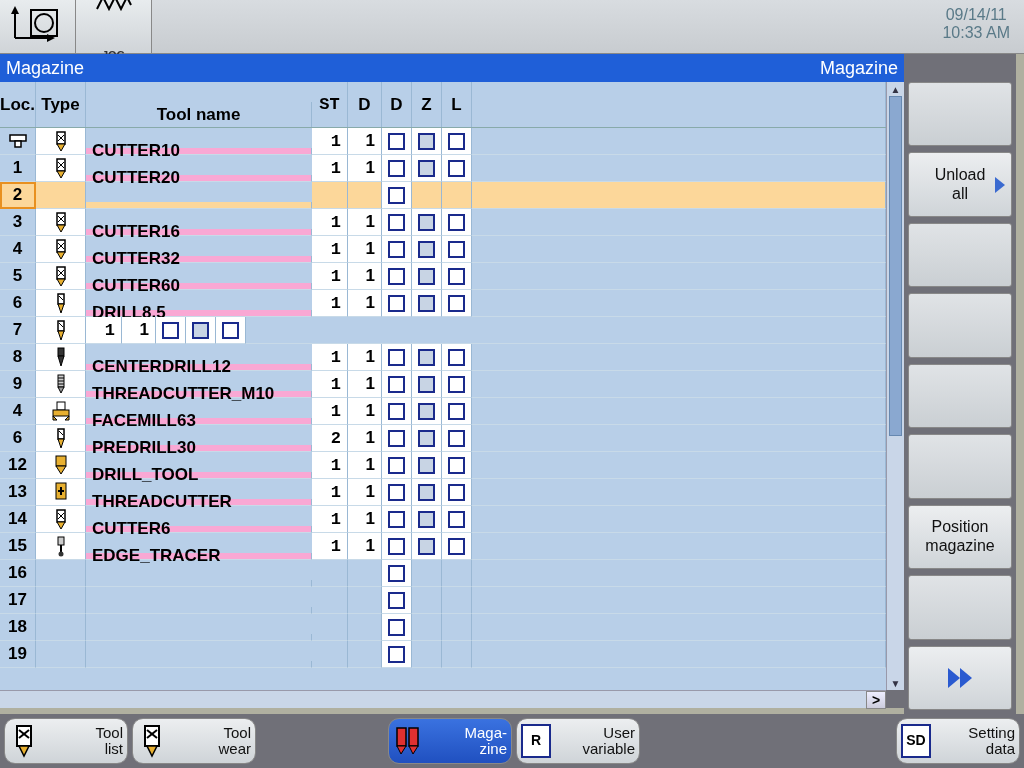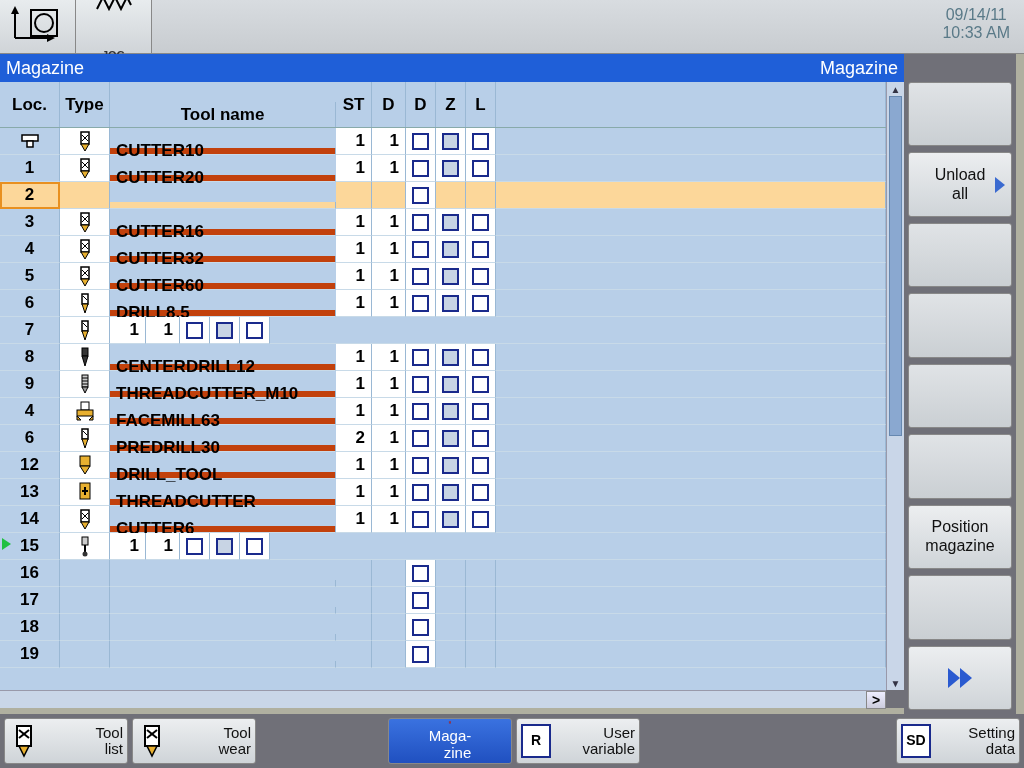--- a/index.html
+++ b/index.html
@@ -107,24 +107,24 @@
   background: #b8cfe8;
   border-bottom: 1px solid #8aa;
   font-weight: bold;
   font-size: 17px;
   color: #000;
 }
 .col-headers > div {
   display:flex; align-items:center; justify-content:center;
   border-right: 1px solid #9ab8d4;
 }
-.c-loc  { width: 60px; }
+.c-loc  { width: 36px; }
 .c-type { width: 50px; }
 .c-name { width: 226px; justify-content: center; margin-top: 20px;}
-.c-st   { width: 36px; }
+.c-st   { width: 36px; font-family: Liberation Mono, monospace; }
 .c-d1   { width: 34px; }
 .c-d2   { width: 30px; }
 .c-z    { width: 30px; }
 .c-l    { width: 30px; }
 .c-rest { flex:1; }
 
 .rows {
   flex:1;
   overflow:hidden;
   font-size: 17px;
@@ -135,21 +135,21 @@
   align-items: stretch;
 }
 .row > div {
   border-right: 1px solid #9ab8d4;
   border-bottom: 1px solid #c8dae8;
   display:flex;
   align-items:center;
 }
 .row .c-loc { justify-content:center; font-weight:bold; background:#b8cfe8;}
 .row .c-type { justify-content:center; background:#fff;}
-.row .c-name { justify-content:flex-start; padding-left:6px; font-weight:bold; background:#c2410c;}
+.row .c-name { justify-content:flex-start; padding-left:6px; font-weight:bold; background:#f9a8d4;}
 .row .c-st, .row .c-d1 { justify-content:flex-end; padding-right:6px; font-weight:bold; background:#fff;}
 .row .c-d2, .row .c-z, .row .c-l { justify-content:center; background:#fff;}
 .row .c-rest { background:#b8cfe8; }
 
 .row.empty .c-type, .row.empty .c-name, .row.empty .c-st,
 .row.empty .c-d1, .row.empty .c-z, .row.empty .c-l { background:#b8cfe8; }
 .row.empty .c-d2 { background:#fff; }
 
 .row.selected > div { background:#fcd79a !important; }
 .row.selected .c-loc { outline:2px solid #e89020; outline-offset:-2px;}
@@ -237,34 +237,33 @@
   background:#707078;
   display:flex;
   align-items:stretch;
   padding: 4px;
   gap:4px;
 }
 .softkey-h {
   width: 124px;
   background: linear-gradient(#eceef0,#cfd4d8);
   border:1px solid #888;
-  border-radius:3px;
+  border-radius:11px;
   display:flex;
   align-items:center;
   padding:2px 4px;
   font-size:15px;
   color:#111;
   line-height:1.1;
   gap:4px;
 }
 .softkey-h .sk-label { text-align:right; flex:1; }
 .softkey-h.active {
   background: linear-gradient(#3a72e0,#2050c0);
   color:#fff;
-  flex-direction:column;
 }
 .softkey-h .sk-icon {
   width:30px; height:34px;
   display:flex; align-items:center; justify-content:center;
   font-weight:bold; font-size:14px;
   border:2px solid #1a2a8c;
   background:#fff;
   color:#000;
 }
 .softkey-h.active .sk-icon { border-color:#0a1a6c; }
@@ -672,20 +671,21 @@
             <div class="c-loc">
               <span style="position:relative"><span style="position:absolute;left:-18px;top:2px;width:0;height:0;border-top:6px solid transparent;border-bottom:6px solid transparent;border-left:9px solid #20c040"></span>15</span>
             </div>
             <div class="c-type">
               <svg class="tool-icon-svg" viewBox="0 0 22 22">
                 <rect x="8" y="2" width="6" height="8" fill="#ccc" stroke="#000"></rect>
                 <line x1="11" y1="10" x2="11" y2="17" stroke="#000" stroke-width="2"></line>
                 <circle cx="11" cy="19" r="2.5" fill="#333"></circle>
               </svg>
             </div>
+            <div class="c-name">EDGE_TRACER</div>
             <div class="c-st">1</div>
             <div class="c-d1">1</div>
             <div class="c-d2">
               <span class="chk"></span>
             </div>
             <div class="c-z">
               <span class="chk gray"></span>
             </div>
             <div class="c-l">
               <span class="chk"></span>

